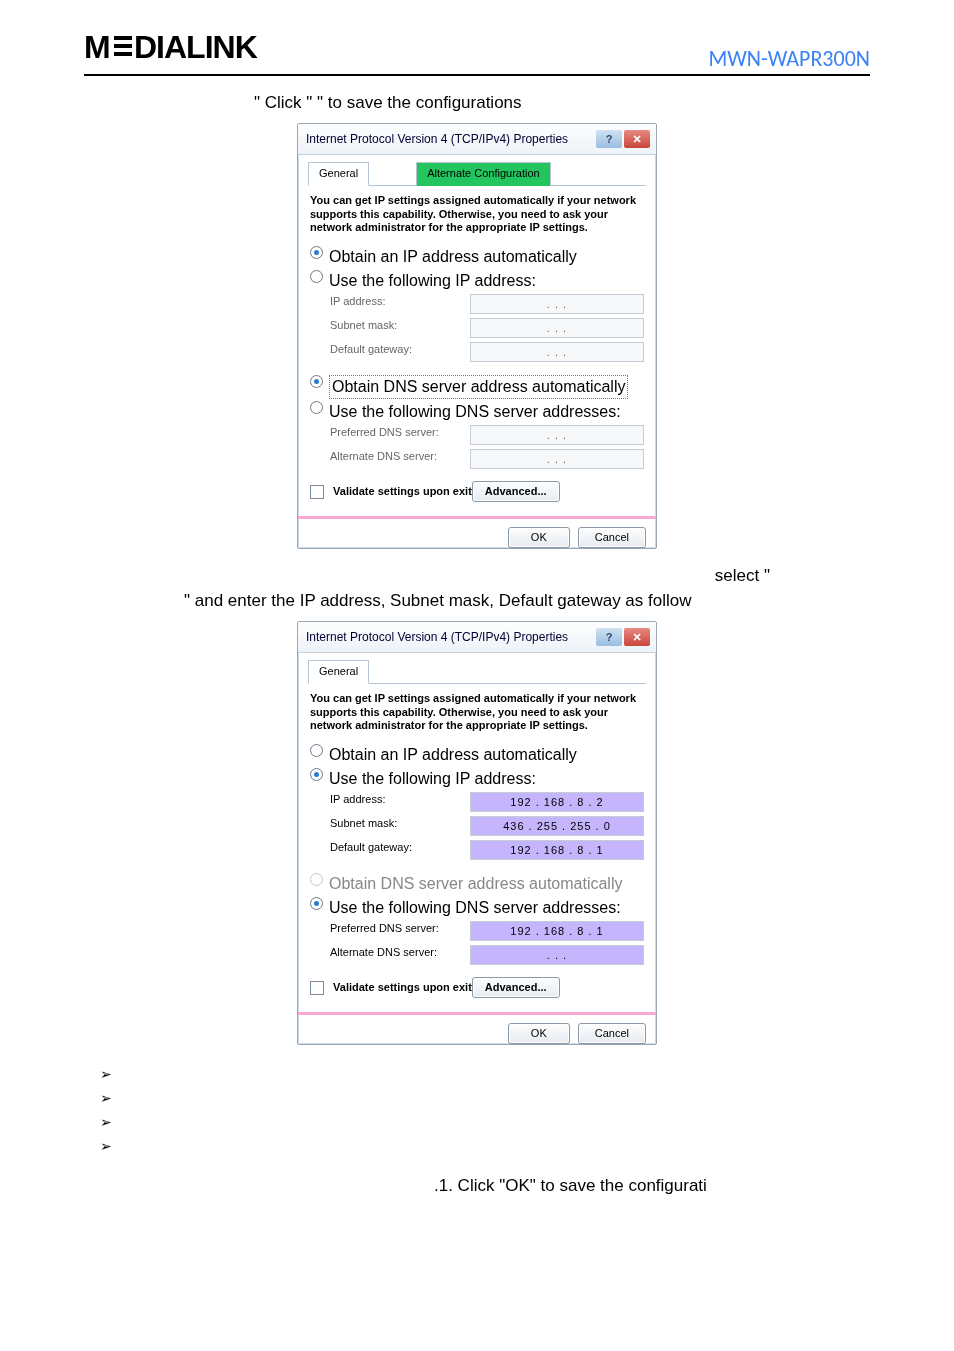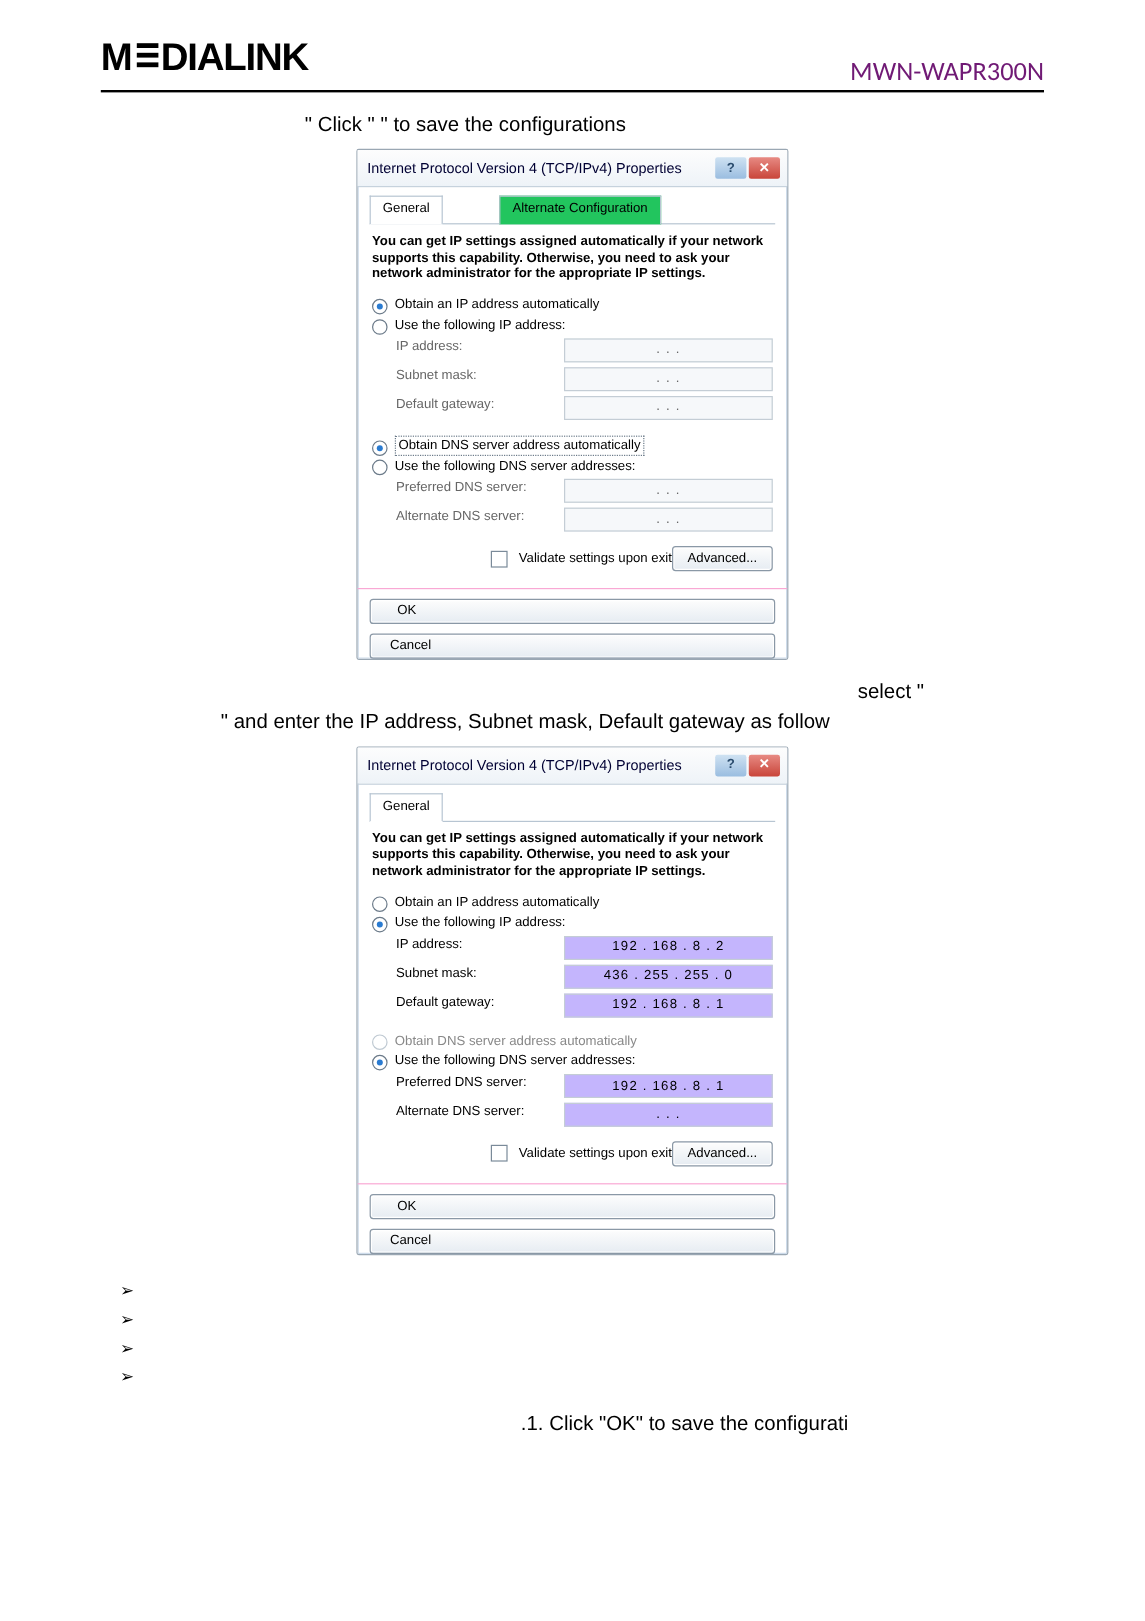--- a/index.html
+++ b/index.html
@@ -22,21 +22,21 @@
   .logo {
     font-family: Arial, sans-serif;
     font-size: 34px;
     font-weight: 900;
     letter-spacing: -1px;
     user-select: none;
   }
   .model {
     font-family: Calibri, Arial, sans-serif;
     font-size: 22px;
-    color: #701a75;
+    color: #3b82f6;
   }
   .body-text {
     font-family: Arial, sans-serif;
     font-size: 17px;
     line-height: 1.35;
   }
   .par {
     margin: 16px 0 8px 0;
   }
   .dialog {
@@ -110,24 +110,24 @@
     font-size: 11px;
     margin: 4px 2px 10px 2px;
     line-height: 1.25;
     font-weight: bold;
   }
   .fieldset {
     margin: 0 2px 10px 2px;
   }
   .radio-row {
     display: flex;
-    align-items: flex-end;
+    align-items: flex-start;
     gap: 6px;
     padding: 1px 0;
-    font-size: 11px;
+    font-size: 16px;
   }
   .radio {
     width: 11px;
     height: 11px;
     border: 1px solid #6b7a89;
     border-radius: 50%;
     display: inline-flex;
     align-items: center;
     justify-content: center;
     background: #fff;
@@ -172,22 +172,23 @@
     color: #666;
     letter-spacing: 1px;
   }
   .ipbox.enabled {
     background: #c4b5fd;
     color: #000;
   }
   .chk-row {
     display: flex;
     align-items: center;
-    justify-content: flex-end;
+    justify-content: flex-start;
     margin: 8px 2px 4px 2px;
+    font-weight: bold;
   }
   .chk {
     width: 12px;
     height: 12px;
     border: 1px solid #7a8a99;
     background: #fff;
     display: inline-block;
     margin-right: 6px;
     vertical-align: middle;
   }
@@ -197,22 +198,21 @@
     border: 1px solid #8a98a6;
     border-radius: 3px;
     background: linear-gradient(#fdfdfd, #e6ecf2);
     box-shadow: inset 0 0 0 1px #fff;
   }
   .dlg-footer {
     display: flex;
     justify-content: flex-end;
     gap: 8px;
     padding: 8px 10px 0 10px;
-    border-top: 1px solid #f9a8d4;
-    flex-direction: column;
+    border-top: 3px solid #f9a8d4;
   }
   .btn.ok {
     padding: 2px 22px;
   }
   .btn.cancel {
     padding: 2px 16px;
   }
   ul.bullets {
     list-style: none;
     padding: 0 0 0 16px;

